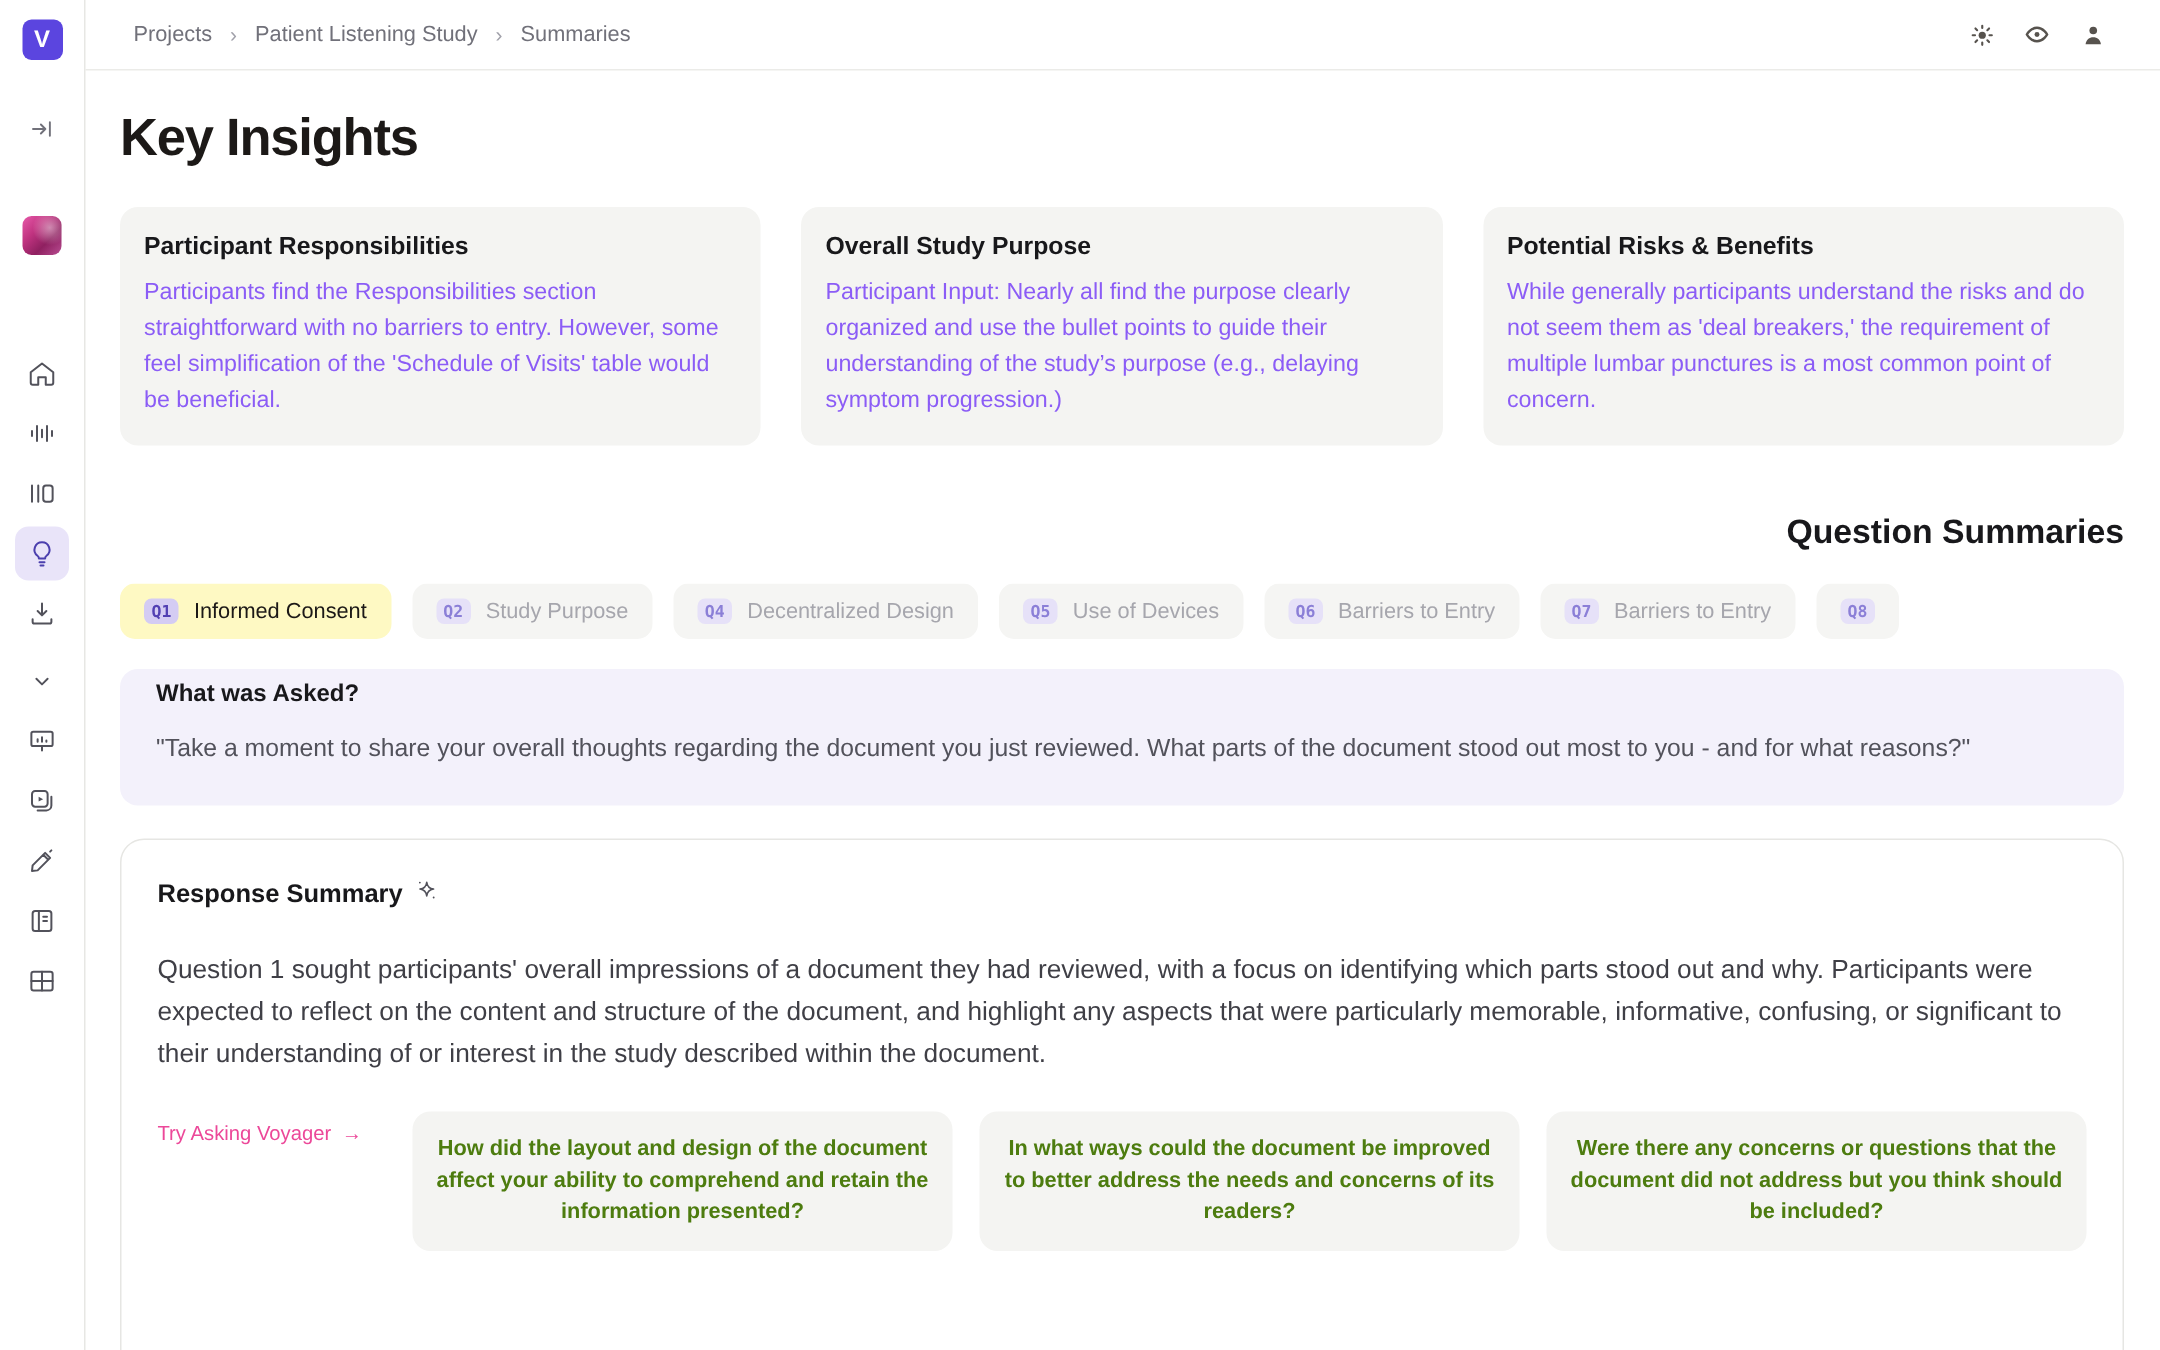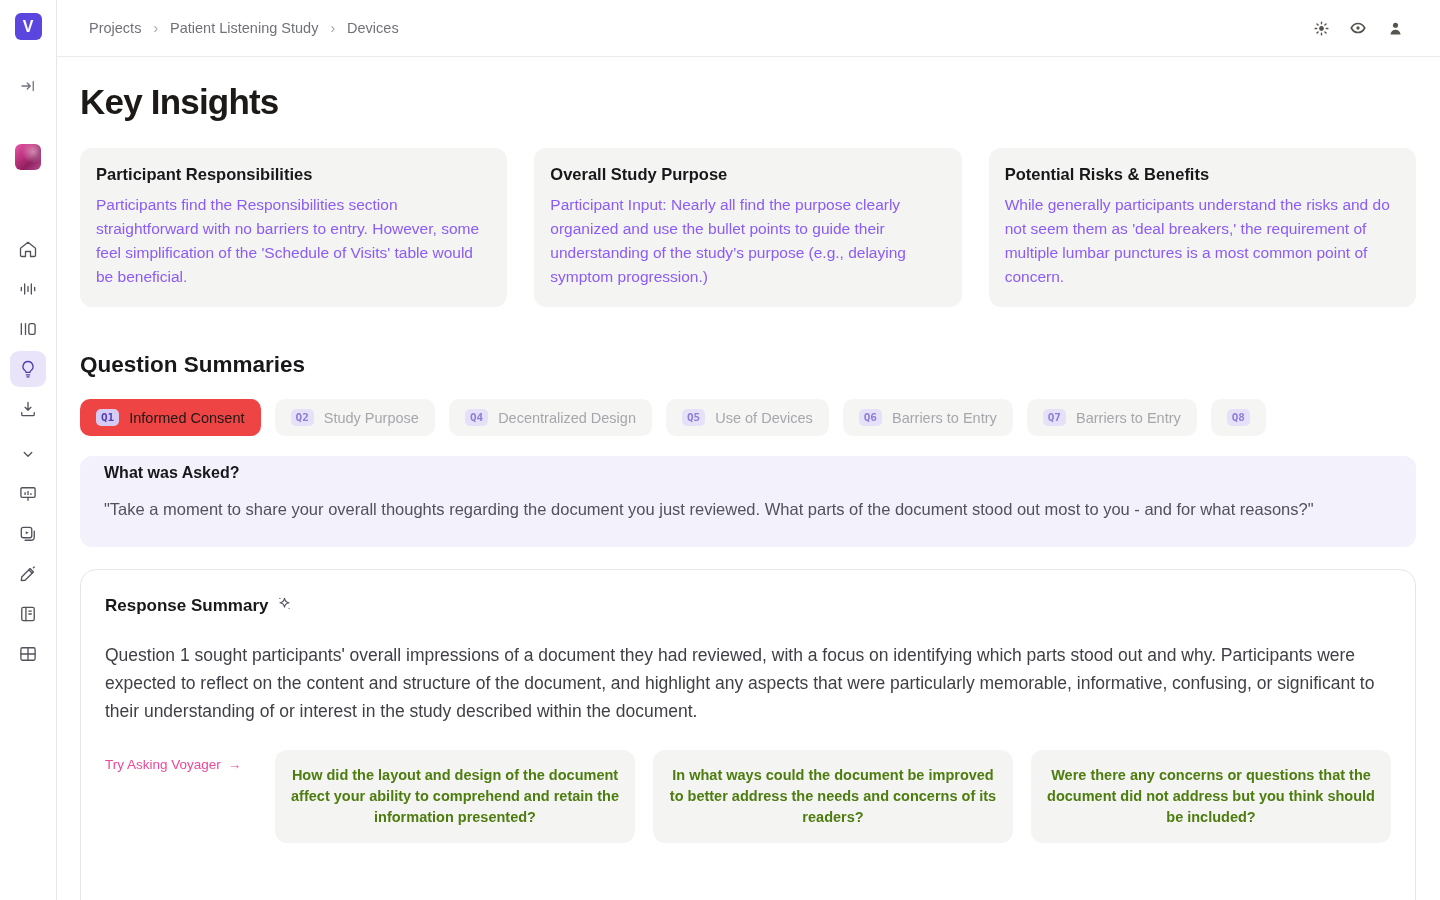--- a/index.html
+++ b/index.html
@@ -19,46 +19,46 @@
                background:radial-gradient(circle at 70% 30%, rgba(255,255,255,.45), transparent 45%); }
   .side-nav { margin-top:61px; display:flex; flex-direction:column; align-items:center; }
   .nav-btn { width:36px; height:36px; border:none; background:none; border-radius:9px; color:#52525b;
              display:grid; place-items:center; cursor:pointer; margin-bottom:4px; }
   .nav-btn.active { background:#e9e4f9; color:#4b3fae; }
   .nav-btn.spacer-top { margin-top:5px; }
   .nav-btn svg { display:block; }
 
   
   .content { flex:1; display:flex; flex-direction:column; min-width:0; }
-  header { height:57px; flex:none; border-bottom:1px solid #ebebe8; display:flex;
+  header { height:47px; flex:none; border-bottom:1px solid #ebebe8; display:flex;
            align-items:center; justify-content:space-between; padding:0 34px 0 32px; }
   .breadcrumb { display:flex; align-items:center; gap:12px; font-size:14.5px; color:#71717a; }
   .crumb { cursor:pointer; }
   .crumb-sep { color:#a1a1aa; font-size:14px; }
   .header-actions { display:flex; align-items:center; gap:15px; }
   .action-btn { width:22px; height:22px; border:none; background:none; color:#57534e;
                 display:grid; place-items:center; cursor:pointer; }
 
   main { padding:25px 24px 0 23px; }
   h1 { font-size:35px; font-weight:800; letter-spacing:-0.8px; color:#1c1917; }
 
   .cards-row { display:flex; gap:27px; margin-top:26px; }
   .icard { flex:1; background:#f4f4f2; border-radius:12px; padding:17px 16px 18px; }
   .icard h3 { font-size:16.5px; font-weight:700; margin-bottom:9px; color:#18181b; }
   .icard p { font-size:15.5px; line-height:1.55; color:#8b5cf6; }
 
-  h2 { margin-top:45px; font-size:22.5px; font-weight:700; color:#18181b; }
+  h2 { margin-top:45px; font-size:22.5px; font-weight:700; color:#18181b;text-align:right; }
 
   .tabs { margin-top:21px; display:flex; gap:14px; overflow:hidden; white-space:nowrap; }
   .tab { flex:none; display:inline-flex; align-items:center; gap:10px; height:37px; padding:0 16px;
          border:none; border-radius:10px; background:#f5f5f3; color:#a6a6ad; font-size:14.5px;
          font-family:"Liberation Sans",sans-serif; cursor:pointer; }
   .tab .badge { font-family:"DejaVu Sans Mono",monospace; font-size:11px; font-weight:700;
                 padding:2px 5px; border-radius:5px; background:#e6e1f8; color:#8b7fd7; }
-  .tab.active { background:#ef4444; color:#1c1917; font-weight:500; }
+  .tab.active { background:#fef9c3; color:#1c1917; font-weight:500; }
   .tab.active .badge { background:#d4ccf3; color:#5240b3; }
 
   .asked { margin-top:20px; background:#f3f1fb; border-radius:12px; padding:8px 24px 26px; }
   .asked h3 { font-size:16px; font-weight:700; margin-bottom:15px; }
   .asked p { font-size:16.5px; line-height:1.47; color:#52525b; }
 
   .response { margin-top:22px; background:#fff; border:1px solid #e6e6e3; border-radius:16px;
               padding:25px 24px; height:420px; }
   .response-head { display:flex; align-items:center; gap:8px; }
   .response-head h3 { font-size:17px; font-weight:700; }
@@ -156,21 +156,21 @@
   </aside>
 
   <div class="content">
 
     <header>
       <nav class="breadcrumb">
         <span class="crumb">Projects</span>
         <span class="crumb-sep">›</span>
         <span class="crumb">Patient Listening Study</span>
         <span class="crumb-sep">›</span>
-        <span class="crumb">Devices</span>
+        <span class="crumb">Summaries</span>
       </nav>
       <div class="header-actions">
         <button class="action-btn">
           <svg width="17" height="17" viewBox="0 0 24 24" fill="none" stroke="currentColor" stroke-width="2" stroke-linecap="round">
             <circle cx="12" cy="12" r="3.4" fill="currentColor" stroke="none"></circle>
             <path d="M12 3v2.2M12 18.8V21M21 12h-2.2M5.2 12H3M18.4 5.6l-1.6 1.6M7.2 16.8l-1.6 1.6M18.4 18.4l-1.6-1.6M7.2 7.2L5.6 5.6"></path>
           </svg>
         </button>
         <button class="action-btn">
           <svg width="18" height="18" viewBox="0 0 24 24" fill="none" stroke="currentColor" stroke-width="2.2" stroke-linecap="round" stroke-linejoin="round">

